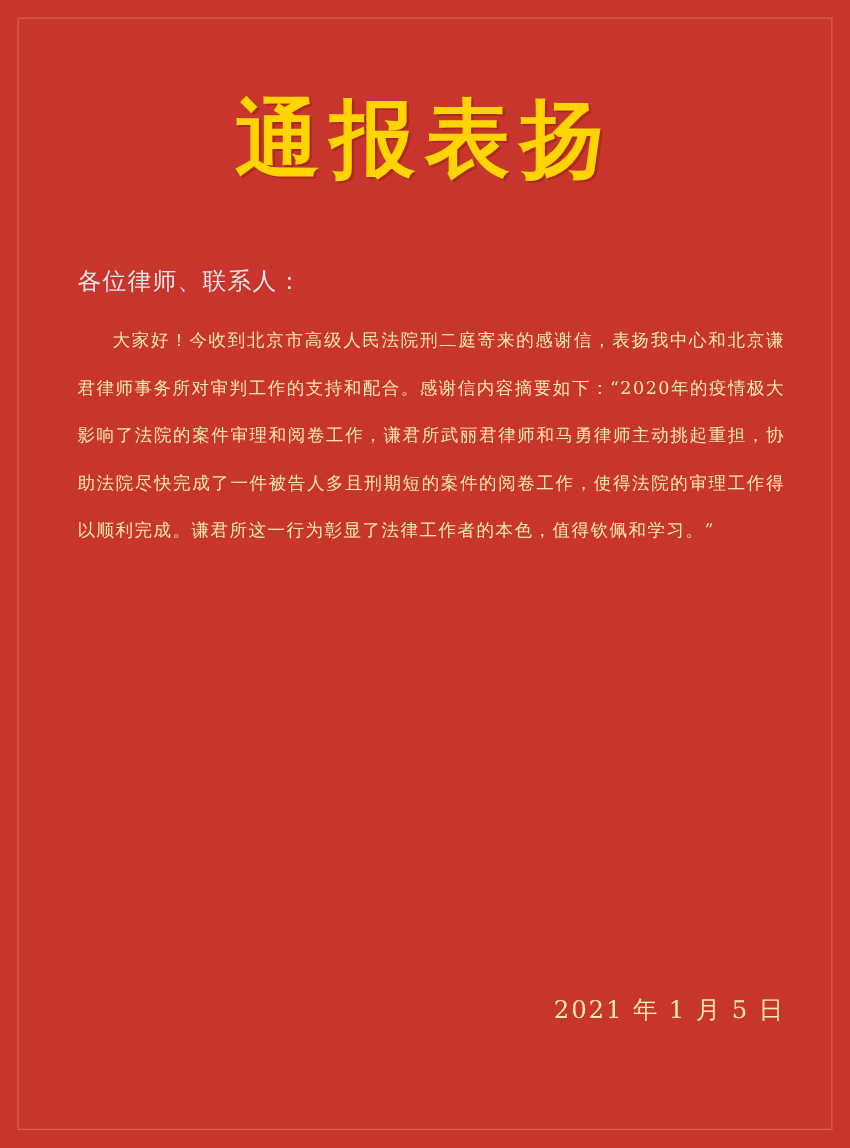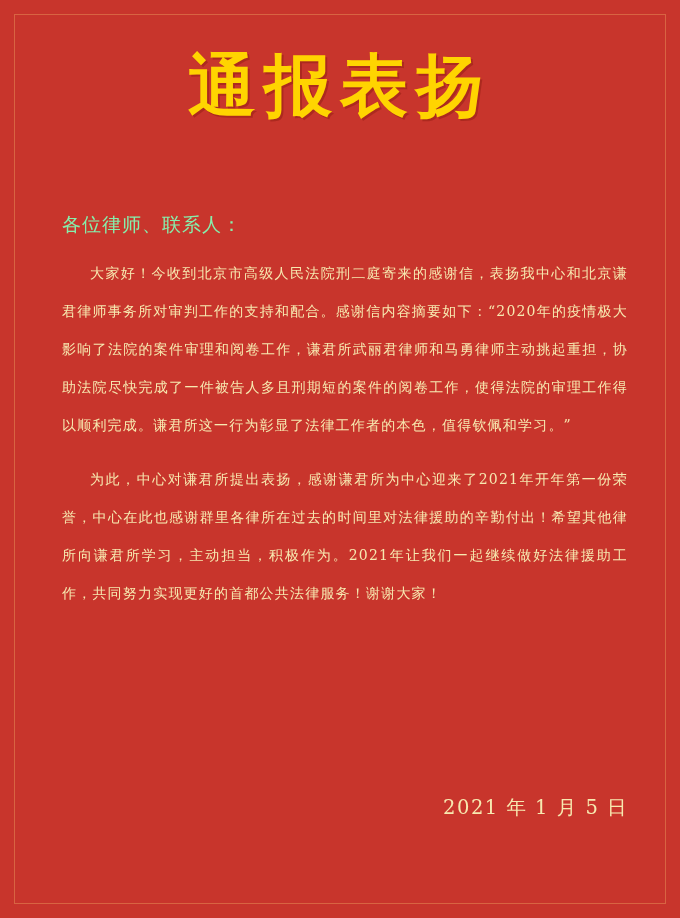--- a/index.html
+++ b/index.html
@@ -26,38 +26,38 @@
     top: 14px;
     right: 14px;
     bottom: 14px;
     border: 1px solid rgba(255, 210, 120, 0.30);
     pointer-events: none;
   }
   .title {
     position: absolute;
     left: 0;
     right: 0;
-    top: 48px;
+    top: 74px;
     text-align: center;
     color: #ffd400;
     font-family: "DejaVu Serif", serif;
     font-weight: bold;
     font-size: 68px;
     letter-spacing: 8px;
     line-height: 1.1;
     text-shadow: 2px 2px 0 rgba(120, 20, 10, 0.35);
   }
   .body-block {
     position: absolute;
     left: 62px;
     right: 52px;
     top: 212px;
   }
   .salutation {
-    color: #86efac;
+    color: #e5e5e5;
     font-family: "DejaVu Serif", serif;
     font-size: 19px;
     letter-spacing: 1px;
     margin-bottom: 16px;
   }
   .para {
     color: #f7e9b0;
     font-family: "DejaVu Serif", serif;
     font-size: 14px;
     line-height: 38px;
@@ -91,20 +91,19 @@
 
   <div class="inner-border"></div>
 
   <div class="title">通报表扬</div>
 
   <div class="body-block">
     <div class="salutation">各位律师、联系人：</div>
 
     <p class="para">大家好！今收到北京市高级人民法院刑二庭寄来的感谢信，表扬我中心和北京谦君律师事务所对审判工作的支持和配合。感谢信内容摘要如下：“2020年的疫情极大影响了法院的案件审理和阅卷工作，谦君所武丽君律师和马勇律师主动挑起重担，协助法院尽快完成了一件被告人多且刑期短的案件的阅卷工作，使得法院的审理工作得以顺利完成。谦君所这一行为彰显了法律工作者的本色，值得钦佩和学习。”</p>
 
-    <p class="para">为此，中心对谦君所提出表扬，感谢谦君所为中心迎来了2021年开年第一份荣誉，中心在此也感谢群里各律所在过去的时间里对法律援助的辛勤付出！希望其他律所向谦君所学习，主动担当，积极作为。2021年让我们一起继续做好法律援助工作，共同努力实现更好的首都公共法律服务！谢谢大家！</p>
   </div>
 
   <div class="signature">
     <span class="sign-date">2021 年 1 月 5 日</span>
   </div>
 
 </div>
 
 </body></html>

